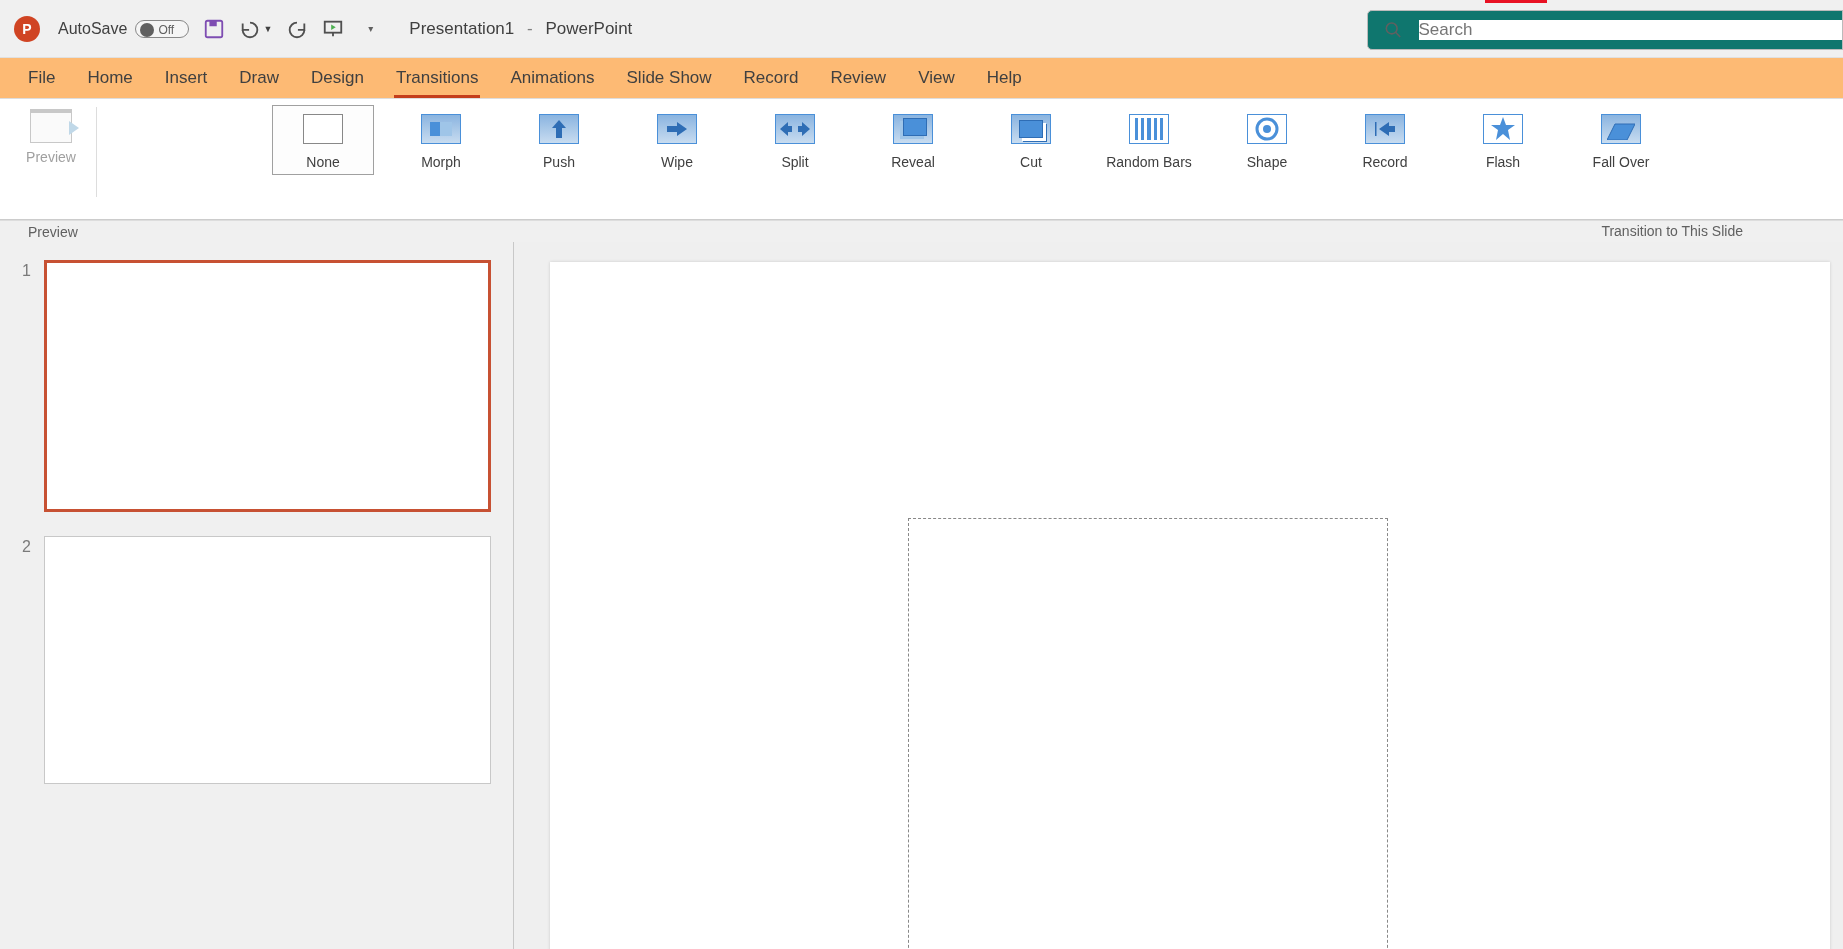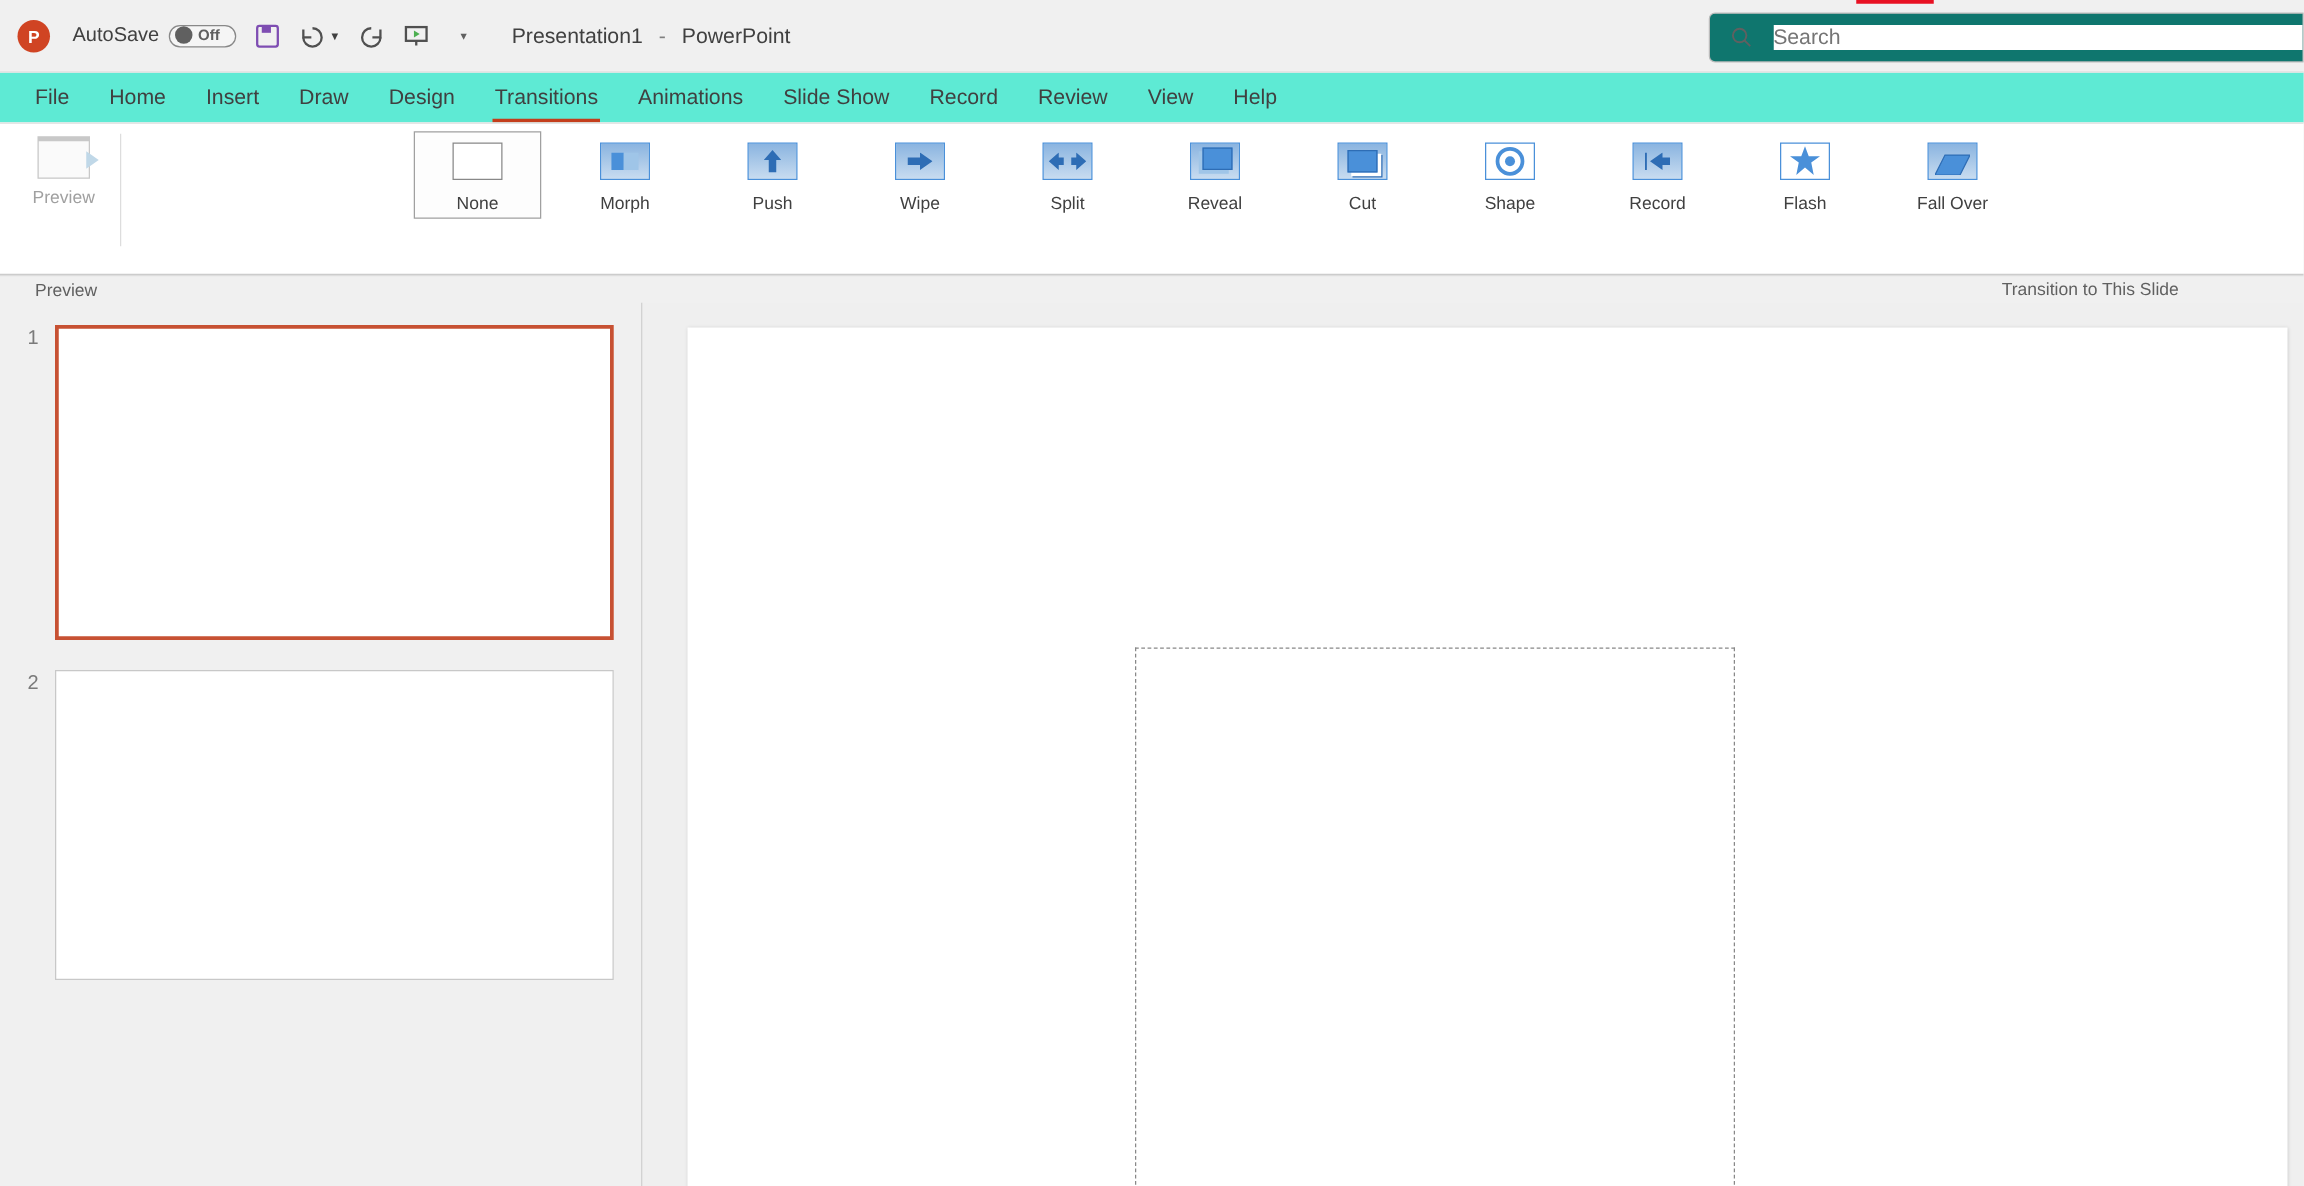--- a/index.html
+++ b/index.html
@@ -19,23 +19,22 @@
     width: 26px; height: 26px;
     background: #d04423;
     border-radius: 50%;
     display: flex; align-items: center; justify-content: center;
     color: #fff; font-weight: bold; font-size: 14px;
     margin-right: 18px;
   }
   .autosave { font-size: 16px; color: #404040; margin-right: 8px; }
   .toggle {
     width: 54px; height: 18px; border: 1px solid #888; border-radius: 11px;
-    display: flex; align-items: flex-start; padding: 0 4px; margin-right: 14px;
+    display: flex; align-items: flex-end; padding: 0 4px; margin-right: 14px;
     background: #f5f5f5;
-    font-weight: bold;
   }
   .toggle-knob { width: 14px; height: 14px; background: #606060; border-radius: 50%; }
   .toggle-label { font-size: 12px; color: #606060; margin-left: 4px; }
   .qat { display: flex; align-items: center; gap: 14px; }
   .qat svg, .qat .qat-btn { width: 22px; height: 22px; }
   .undo-grp { display: flex; align-items: center; gap: 2px; }
   .chev-down-tiny { font-size: 9px; color: #404040; }
   .qat-more { font-size: 10px; color: #606060; margin-left: 10px; }
   .doc-title { font-size: 17px; color: #404040; margin-left: 36px; }
   .doc-title .sep { color: #808080; margin: 0 8px; }
@@ -57,21 +56,21 @@
   .top-red-bar {
     position: absolute; top: 0; right: 296px; width: 62px; height: 3px; background: #e81123;
   }
 
   
   .ribbon-tabs {
     height: 40px;
     display: flex;
     align-items: flex-end;
     padding-left: 12px;
-    background: #5eead4;
+    background: #fdba74;
     gap: 0;
   }
   .ribbon-tab {
     padding: 8px 16px 10px 16px;
     font-size: 17px;
     color: #404040;
     cursor: pointer;
     position: relative;
   }
   .ribbon-tab.active {
@@ -363,20 +362,32 @@
         <span class="trans-label">Reveal</span>
       </div>
 
       <div class="trans-item">
         <div class="trans-thumb">
           <div style="width:24px;height:18px;background:#4a90d9;border:1px solid #2e6db5;box-shadow:3px 3px 0 #fff, 4px 4px 0 #2e6db5"></div>
         </div>
         <span class="trans-label">Cut</span>
       </div>
 
+      <div class="trans-item">
+        <div class="trans-thumb" style="background:#fff">
+          <svg width="32" height="22" viewBox="0 0 32 22">
+              <rect x="2" y="0" width="3" height="22" fill="#4a90d9"></rect>
+              <rect x="8" y="0" width="3" height="22" fill="#4a90d9"></rect>
+              <rect x="14" y="0" width="4" height="22" fill="#4a90d9"></rect>
+              <rect x="21" y="0" width="3" height="22" fill="#4a90d9"></rect>
+              <rect x="27" y="0" width="3" height="22" fill="#4a90d9"></rect>
+            </svg>
+        </div>
+        <span class="trans-label">Random Bars</span>
+      </div>
 
       <div class="trans-item">
         <div class="trans-thumb" style="background:#fff">
           <svg width="24" height="24" viewBox="0 0 24 24">
               <circle cx="12" cy="12" r="10" fill="none" stroke="#4a90d9" stroke-width="3"></circle>
               <circle cx="12" cy="12" r="4" fill="#4a90d9"></circle>
             </svg>
         </div>
         <span class="trans-label">Shape</span>
       </div>

